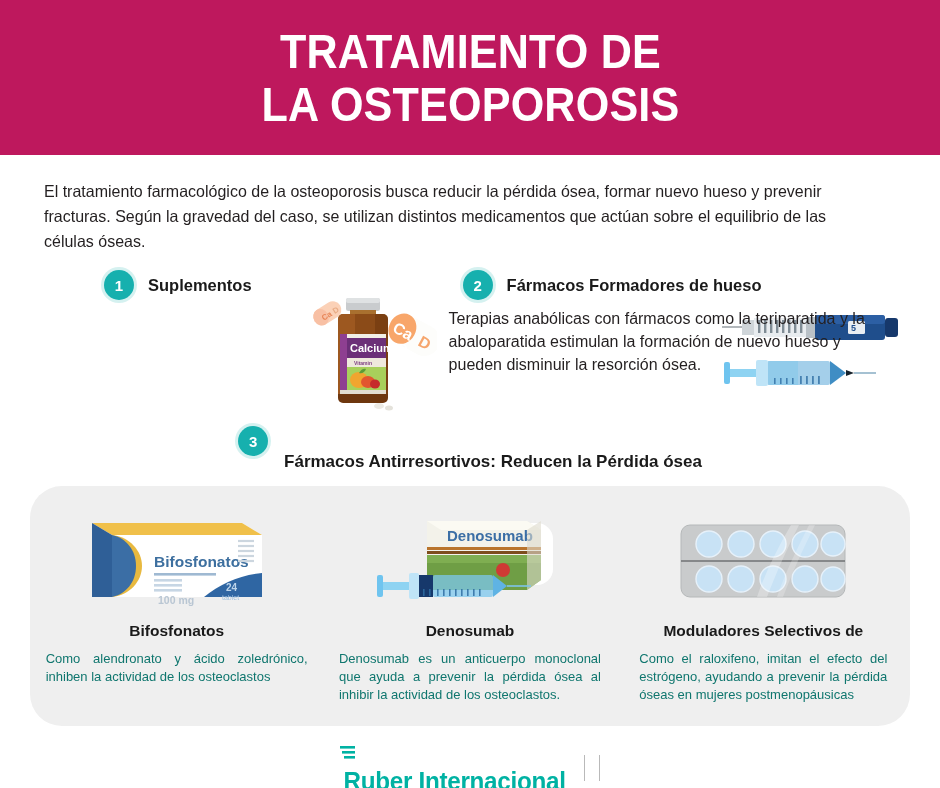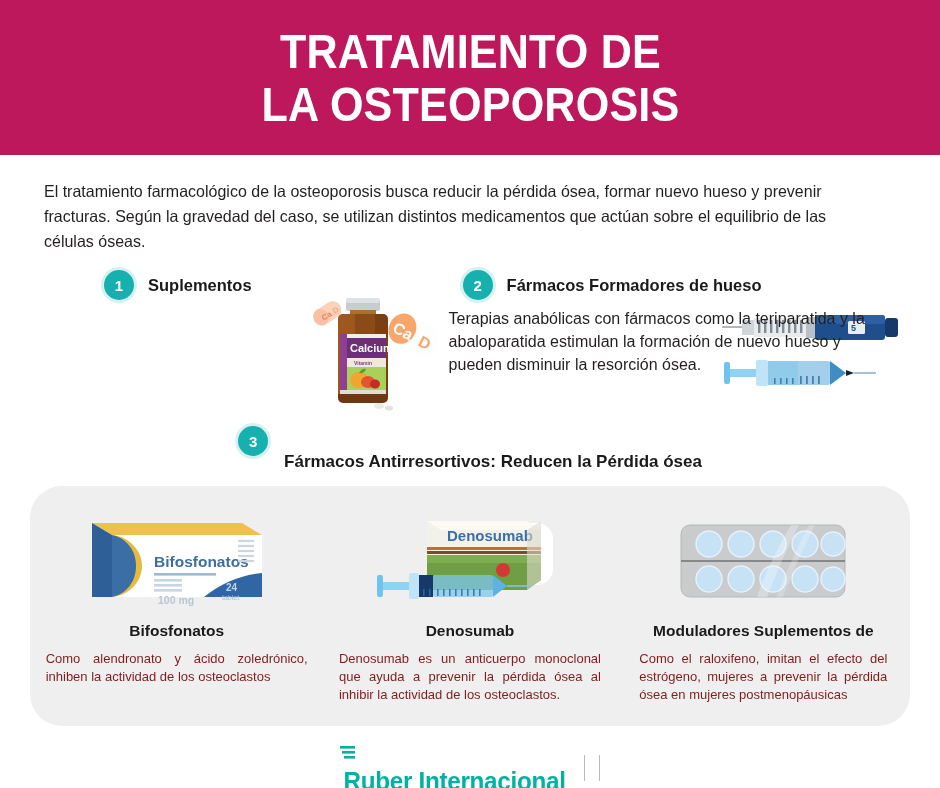--- a/index.html
+++ b/index.html
@@ -116,21 +116,21 @@
   }
   .card-title{
     font-size:15.5px;font-weight:700;color:#1a1a1a;
     text-align:center;line-height:1.22;
     margin-top:2px;
   }
   .card-text{
     font-size:13px;line-height:1.36;
     text-align:justify;
     margin-top:9px;
-    color:#7f1d1d;
+    color:#0f766e;
   }
   .card:nth-child(1) .card-text{width:262px;}
   .card:nth-child(2) .card-text{width:262px;}
   .card:nth-child(3) .card-text{width:248px;}
 
   
   .footer{
     margin-top:22px;
     display:flex;align-items:center;justify-content:center;
     gap:14px;
@@ -376,23 +376,23 @@
             <circle cx="68" cy="64" r="13"></circle>
             <circle cx="100" cy="64" r="13"></circle>
           <circle cx="132" cy="64" r="13"></circle>
             <circle cx="160" cy="64" r="12"></circle>
         </g>
         <path d="M118 10c-14 24-26 48-34 72h10c10-26 20-48 32-72z" fill="#ffffff" opacity=".28"></path>
         <path d="M136 10c-12 24-24 48-32 72h6c10-26 20-48 32-72z" fill="#ffffff" opacity=".22"></path>
       </svg>
     </div>
     <div class="card-title">
-      <span>Moduladores Suplementos de</span><br>
-    </div>
-    <div class="card-text">Como el raloxifeno, imitan el efecto del estrógeno, mujeres a prevenir la pérdida ósea en mujeres postmenopáusicas</div>
+      <span>Moduladores Selectivos de</span><br>
+    </div>
+    <div class="card-text">Como el raloxifeno, imitan el efecto del estrógeno, ayudando a prevenir la pérdida óseas en mujeres postmenopáusicas</div>
   </div>
 </div>
 
 <div class="footer">
   <div class="logo-ruber">
     <svg class="ruber-mark" width="16" height="24" viewBox="0 0 16 24">
       <rect x="0" y="5" width="15" height="2.6" fill="#00b2a3"></rect>
       <rect x="2" y="10" width="13" height="2.6" fill="#00b2a3"></rect>
       <rect x="4" y="15" width="11" height="2.6" fill="#00b2a3"></rect>
     </svg>

